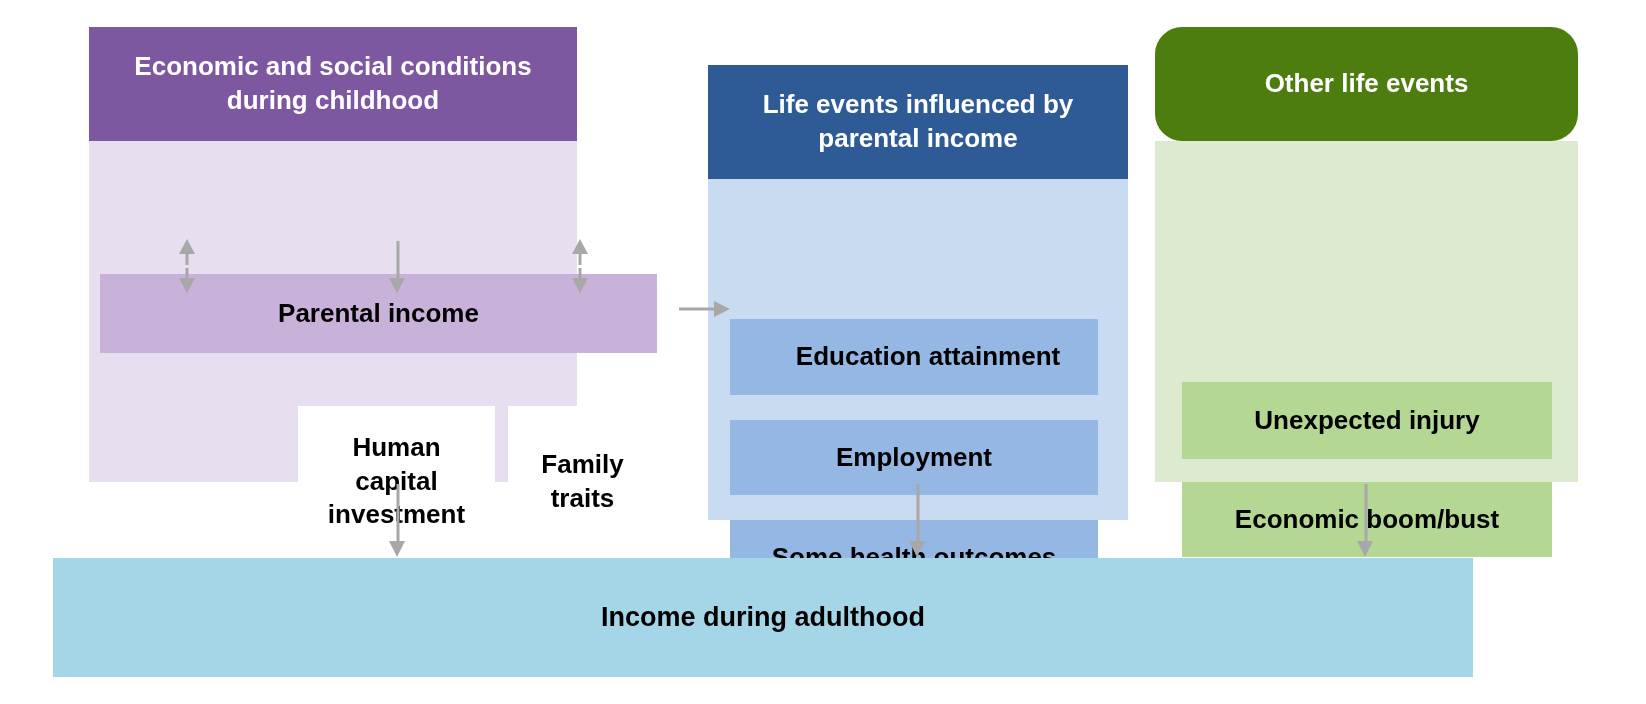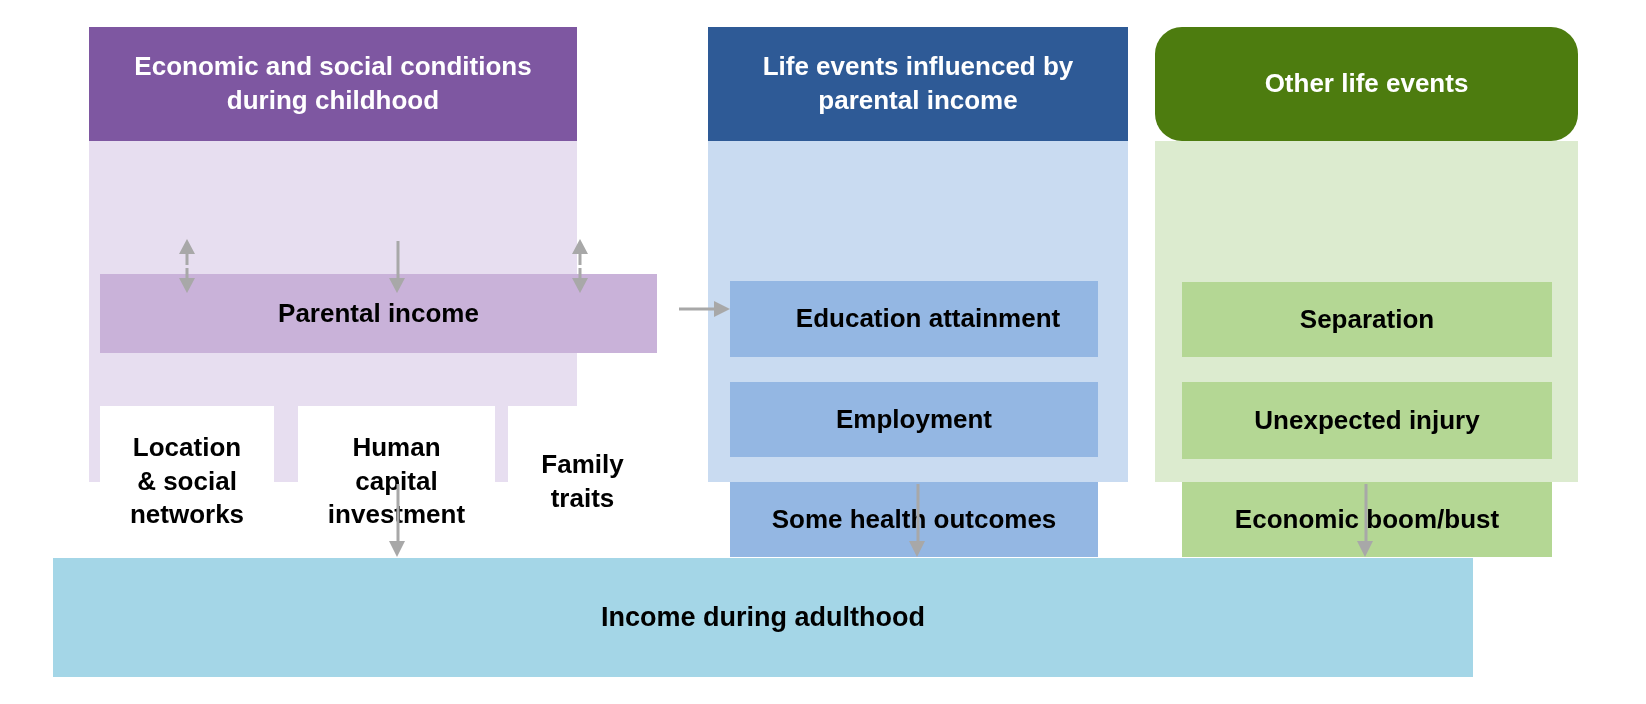--- a/index.html
+++ b/index.html
@@ -71,21 +71,21 @@
   .white-box {
     position: absolute;
     top: 265px; height: 151px;
     background: #ffffff;
     white-space: pre-line;
   }
   #box-location { left: 11px;  width: 174px; }
   #box-capital  { left: 209px; width: 197px; }
   #box-family   { left: 419px; width: 149px; }
   
-  #col-life-events { left: 708px; width: 420px; }
+  #col-life-events { left: 708px; width: 420px; margin-top: 38px; }
   #col-life-events .col-header { background: #2e5a96; }
   #col-life-events .col-body { background: #c9dbf1; }
   .blue-box {
     position: absolute;
     left: 22px; width: 368px;
     background: #94b7e3;
   }
   #box-education { top: 140px; height: 76px; padding-left: 28px; }
   #box-employment { top: 241px; height: 75px; }
   #box-health { top: 341px; height: 75px; }
@@ -152,44 +152,40 @@
     <g>
       <rect x="1364.5" y="484" width="3" height="58"></rect>
       <polygon points="1357,541 1373,541 1365,557"></polygon>
     </g>
   </svg>
 
   <section class="col" id="col-childhood">
     <div class="col-header">Economic and social conditions during childhood</div>
     <div class="col-body">
       <div class="parental-box label">Parental income</div>
-      <div class="white-box label" id="box-location">Location
-&amp; social
-networks</div>
       <div class="white-box label" id="box-capital">Human
 capital
 investment</div>
       <div class="white-box label" id="box-family">Family
 traits</div>
     </div>
   </section>
 
   <section class="col" id="col-life-events">
     <div class="col-header">Life events influenced by parental income</div>
     <div class="col-body">
       <div class="blue-box label" id="box-education">Education attainment</div>
       <div class="blue-box label" id="box-employment">Employment</div>
       <div class="blue-box label" id="box-health">Some health outcomes</div>
     </div>
   </section>
 
   <section class="col" id="col-other-events">
     <div class="col-header">Other life events</div>
     <div class="col-body">
-      <div class="green-box label" id="box-separation">Separation</div>
       <div class="green-box label" id="box-injury">Unexpected injury</div>
       <div class="green-box label" id="box-boom">Economic boom/bust</div>
     </div>
   </section>
 
   <div class="outcome-bar label">Income during adulthood</div>
 
 </div>
 
 </body></html>

